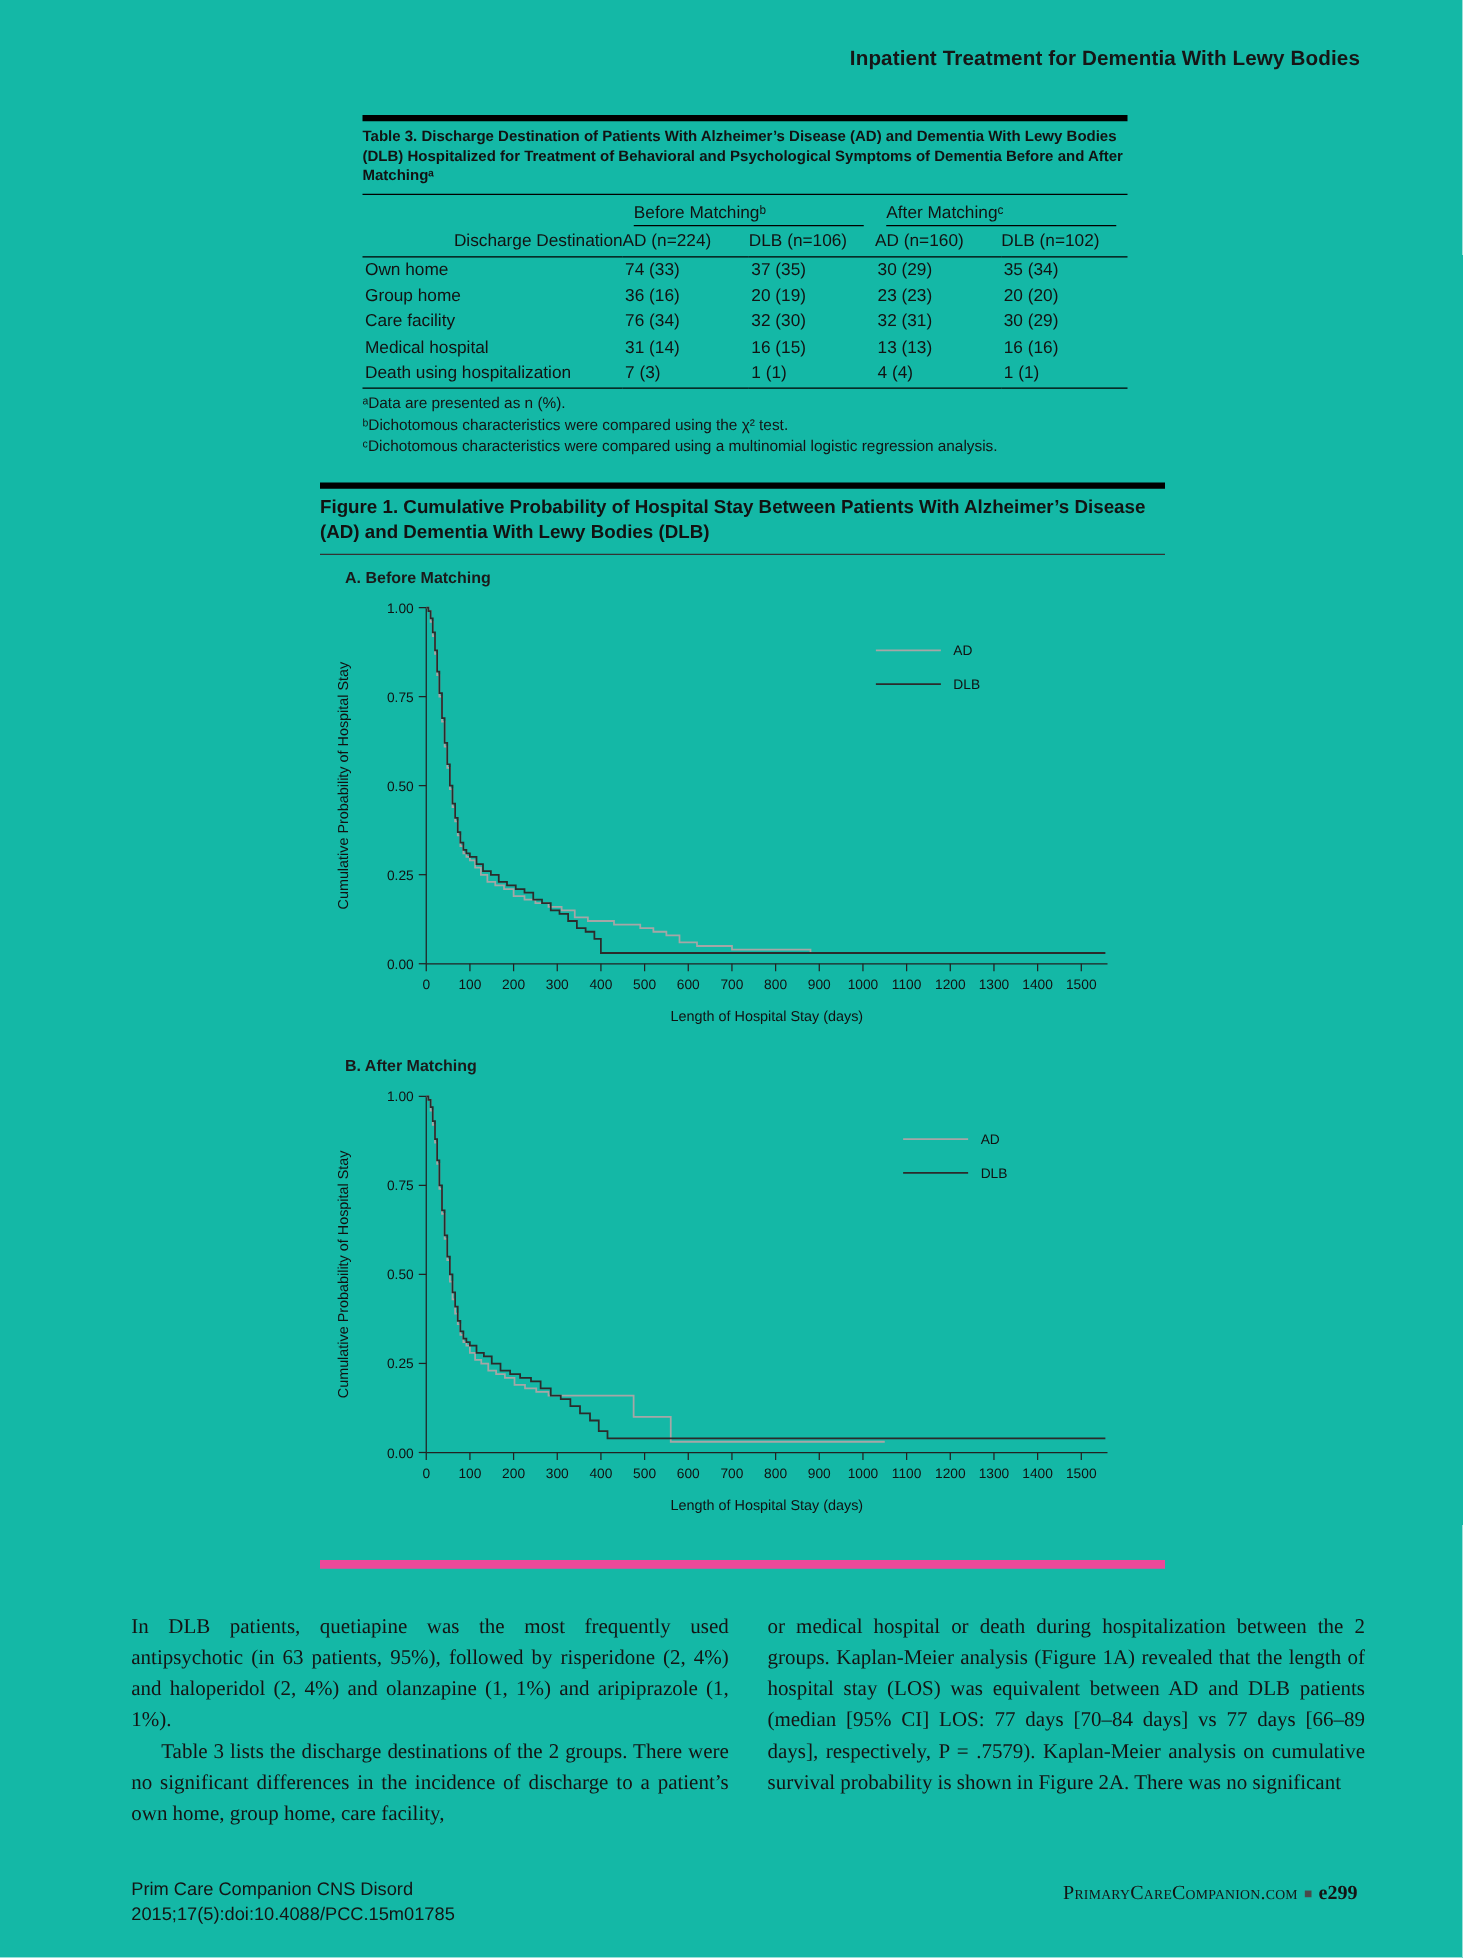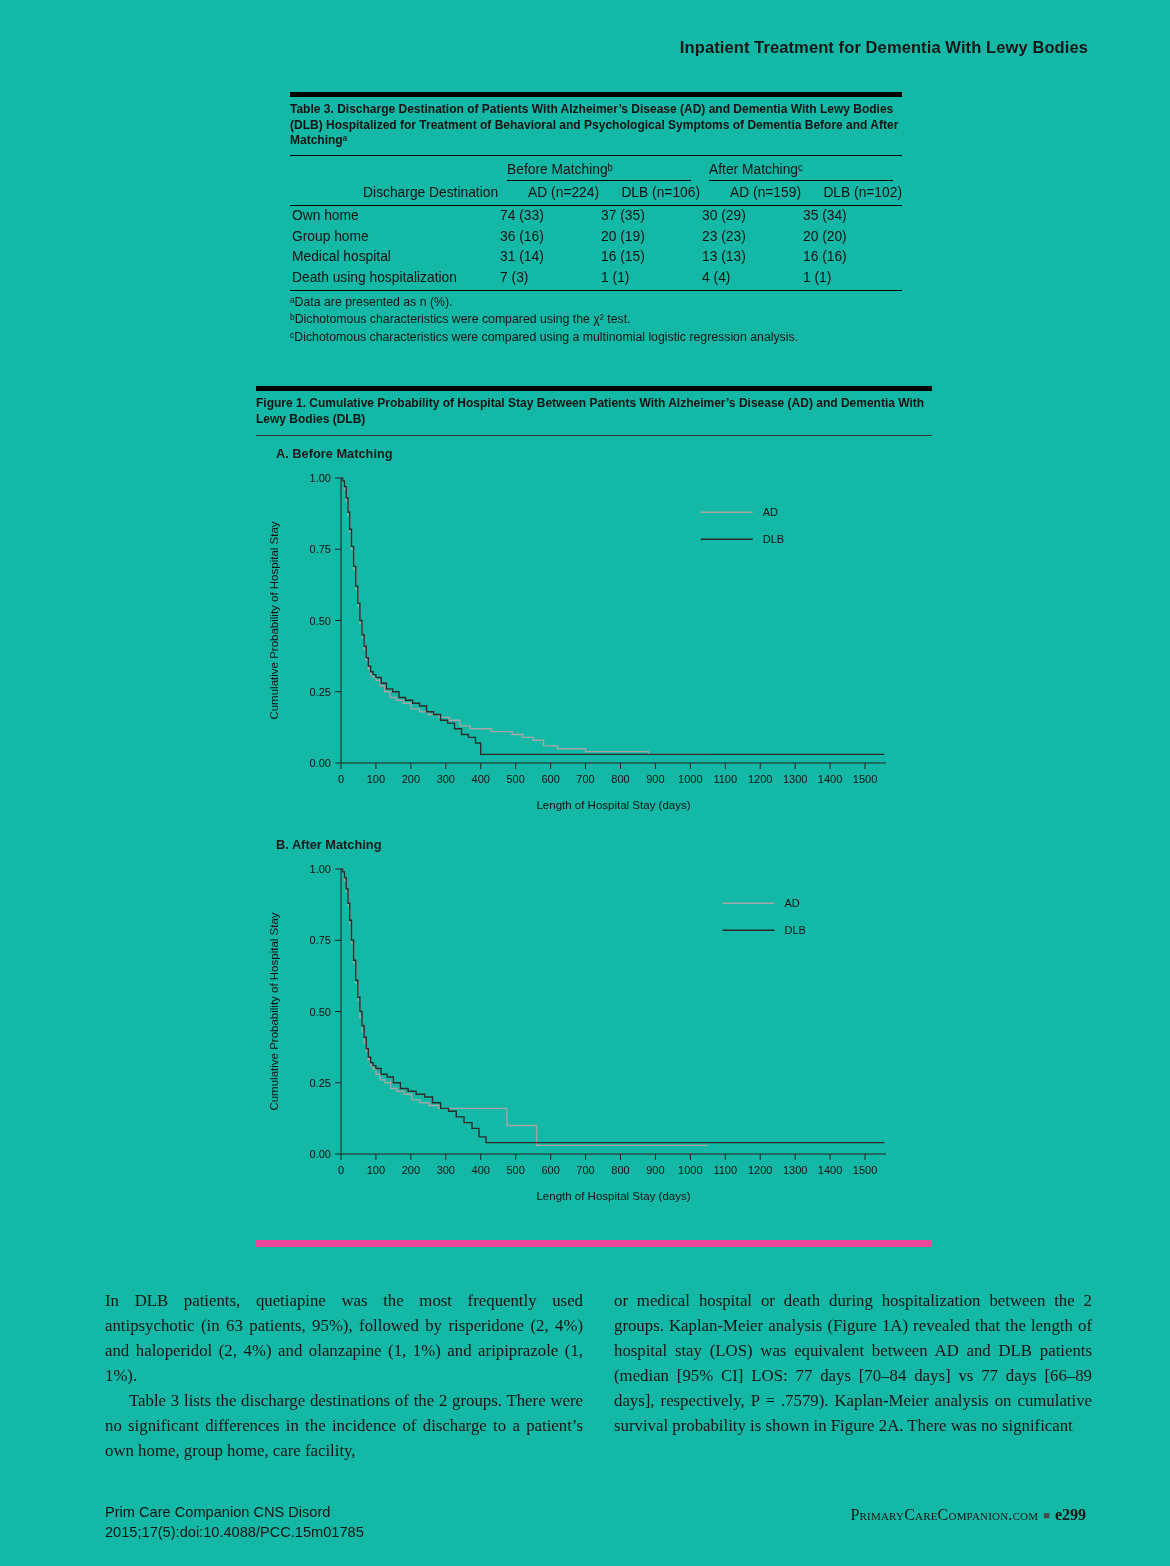--- a/index.html
+++ b/index.html
@@ -18,31 +18,31 @@
   .table-block { position:absolute; left:290px; top:92px; width:612px; }
   .bar { height:5px; background:#000; }
   .tbl-title {
     font-weight:700; font-size:12px; line-height:1.3;
     padding:5px 0 6px; border-bottom:1.5px solid #000;
   }
   table.t3 { width:100%; border-collapse:collapse; font-size:13.8px; margin-top:2px; }
   table.t3 th, table.t3 td { font-weight:400; padding:1px 2px; line-height:1.33; white-space:nowrap; }
   tr.grp th { text-align:left; padding-top:3px; }
   tr.grp .grp-line { border-bottom:1px solid #000; padding-bottom:1px; margin:0 7px; }
-  tr.colhead th { text-align:right; padding:2px 0 3px; border-bottom:1px solid #000; }
+  tr.colhead th { text-align:left; padding:2px 0 3px; border-bottom:1px solid #000; }
   tr.colhead th:first-child { text-align:right; }
   table.t3 tbody td { text-align:left; }
   table.t3 tbody td:first-child { text-align:left; }
   table.t3 tbody tr:last-child td { padding-bottom:3px; border-bottom:1px solid #000; }
   .footnotes { font-size:12.3px; line-height:1.42; padding-top:3px; color:#141414; }
 
   
   .figure-block { position:absolute; left:256px; top:386px; width:676px; }
   .fig-title {
-    font-weight:700; font-size:12px; line-height:1.32;
+    font-weight:700; font-size:15px; line-height:1.32;
     padding:5px 0 7px; border-bottom:1px solid #333;
   }
   .fig-body { border-bottom:7px solid #ec4899; padding:4px 0 26px; }
   .panel-label { font-size:12.8px; font-weight:700; margin:6px 0 2px 20px; color:#1a1a1a; }
   .panel-label.b { margin-top:14px; }
   svg.km { display:block; }
   svg.km text { font-family:"Liberation Sans","DejaVu Sans",sans-serif; }
 
   
   .bodycol {
@@ -92,38 +92,45 @@
               <div class="grp-line">Before Matchingᵇ</div>
             </th>
           <th colspan="2">
               <div class="grp-line">After Matchingᶜ</div>
             </th>
         </tr>
         <tr class="colhead">
           <th>Discharge Destination</th>
           <th>AD (n=224)</th>
           <th>DLB (n=106)</th>
-          <th>AD (n=159)</th>
+          <th>AD (n=160)</th>
           <th>DLB (n=102)</th>
         </tr>
       </thead>
       <tbody>
         <tr>
           <td>Own home</td>
           <td>74 (33)</td>
           <td>37 (35)</td>
           <td>30 (29)</td>
           <td>35 (34)</td>
         </tr>
         <tr>
           <td>Group home</td>
           <td>36 (16)</td>
           <td>20 (19)</td>
           <td>23 (23)</td>
           <td>20 (20)</td>
+        </tr>
+        <tr>
+          <td>Care facility</td>
+          <td>76 (34)</td>
+          <td>32 (30)</td>
+          <td>32 (31)</td>
+          <td>30 (29)</td>
         </tr>
         <tr>
           <td>Medical hospital</td>
           <td>31 (14)</td>
           <td>16 (15)</td>
           <td>13 (13)</td>
           <td>16 (16)</td>
         </tr>
         <tr>
           <td>Death using hospitalization</td>

